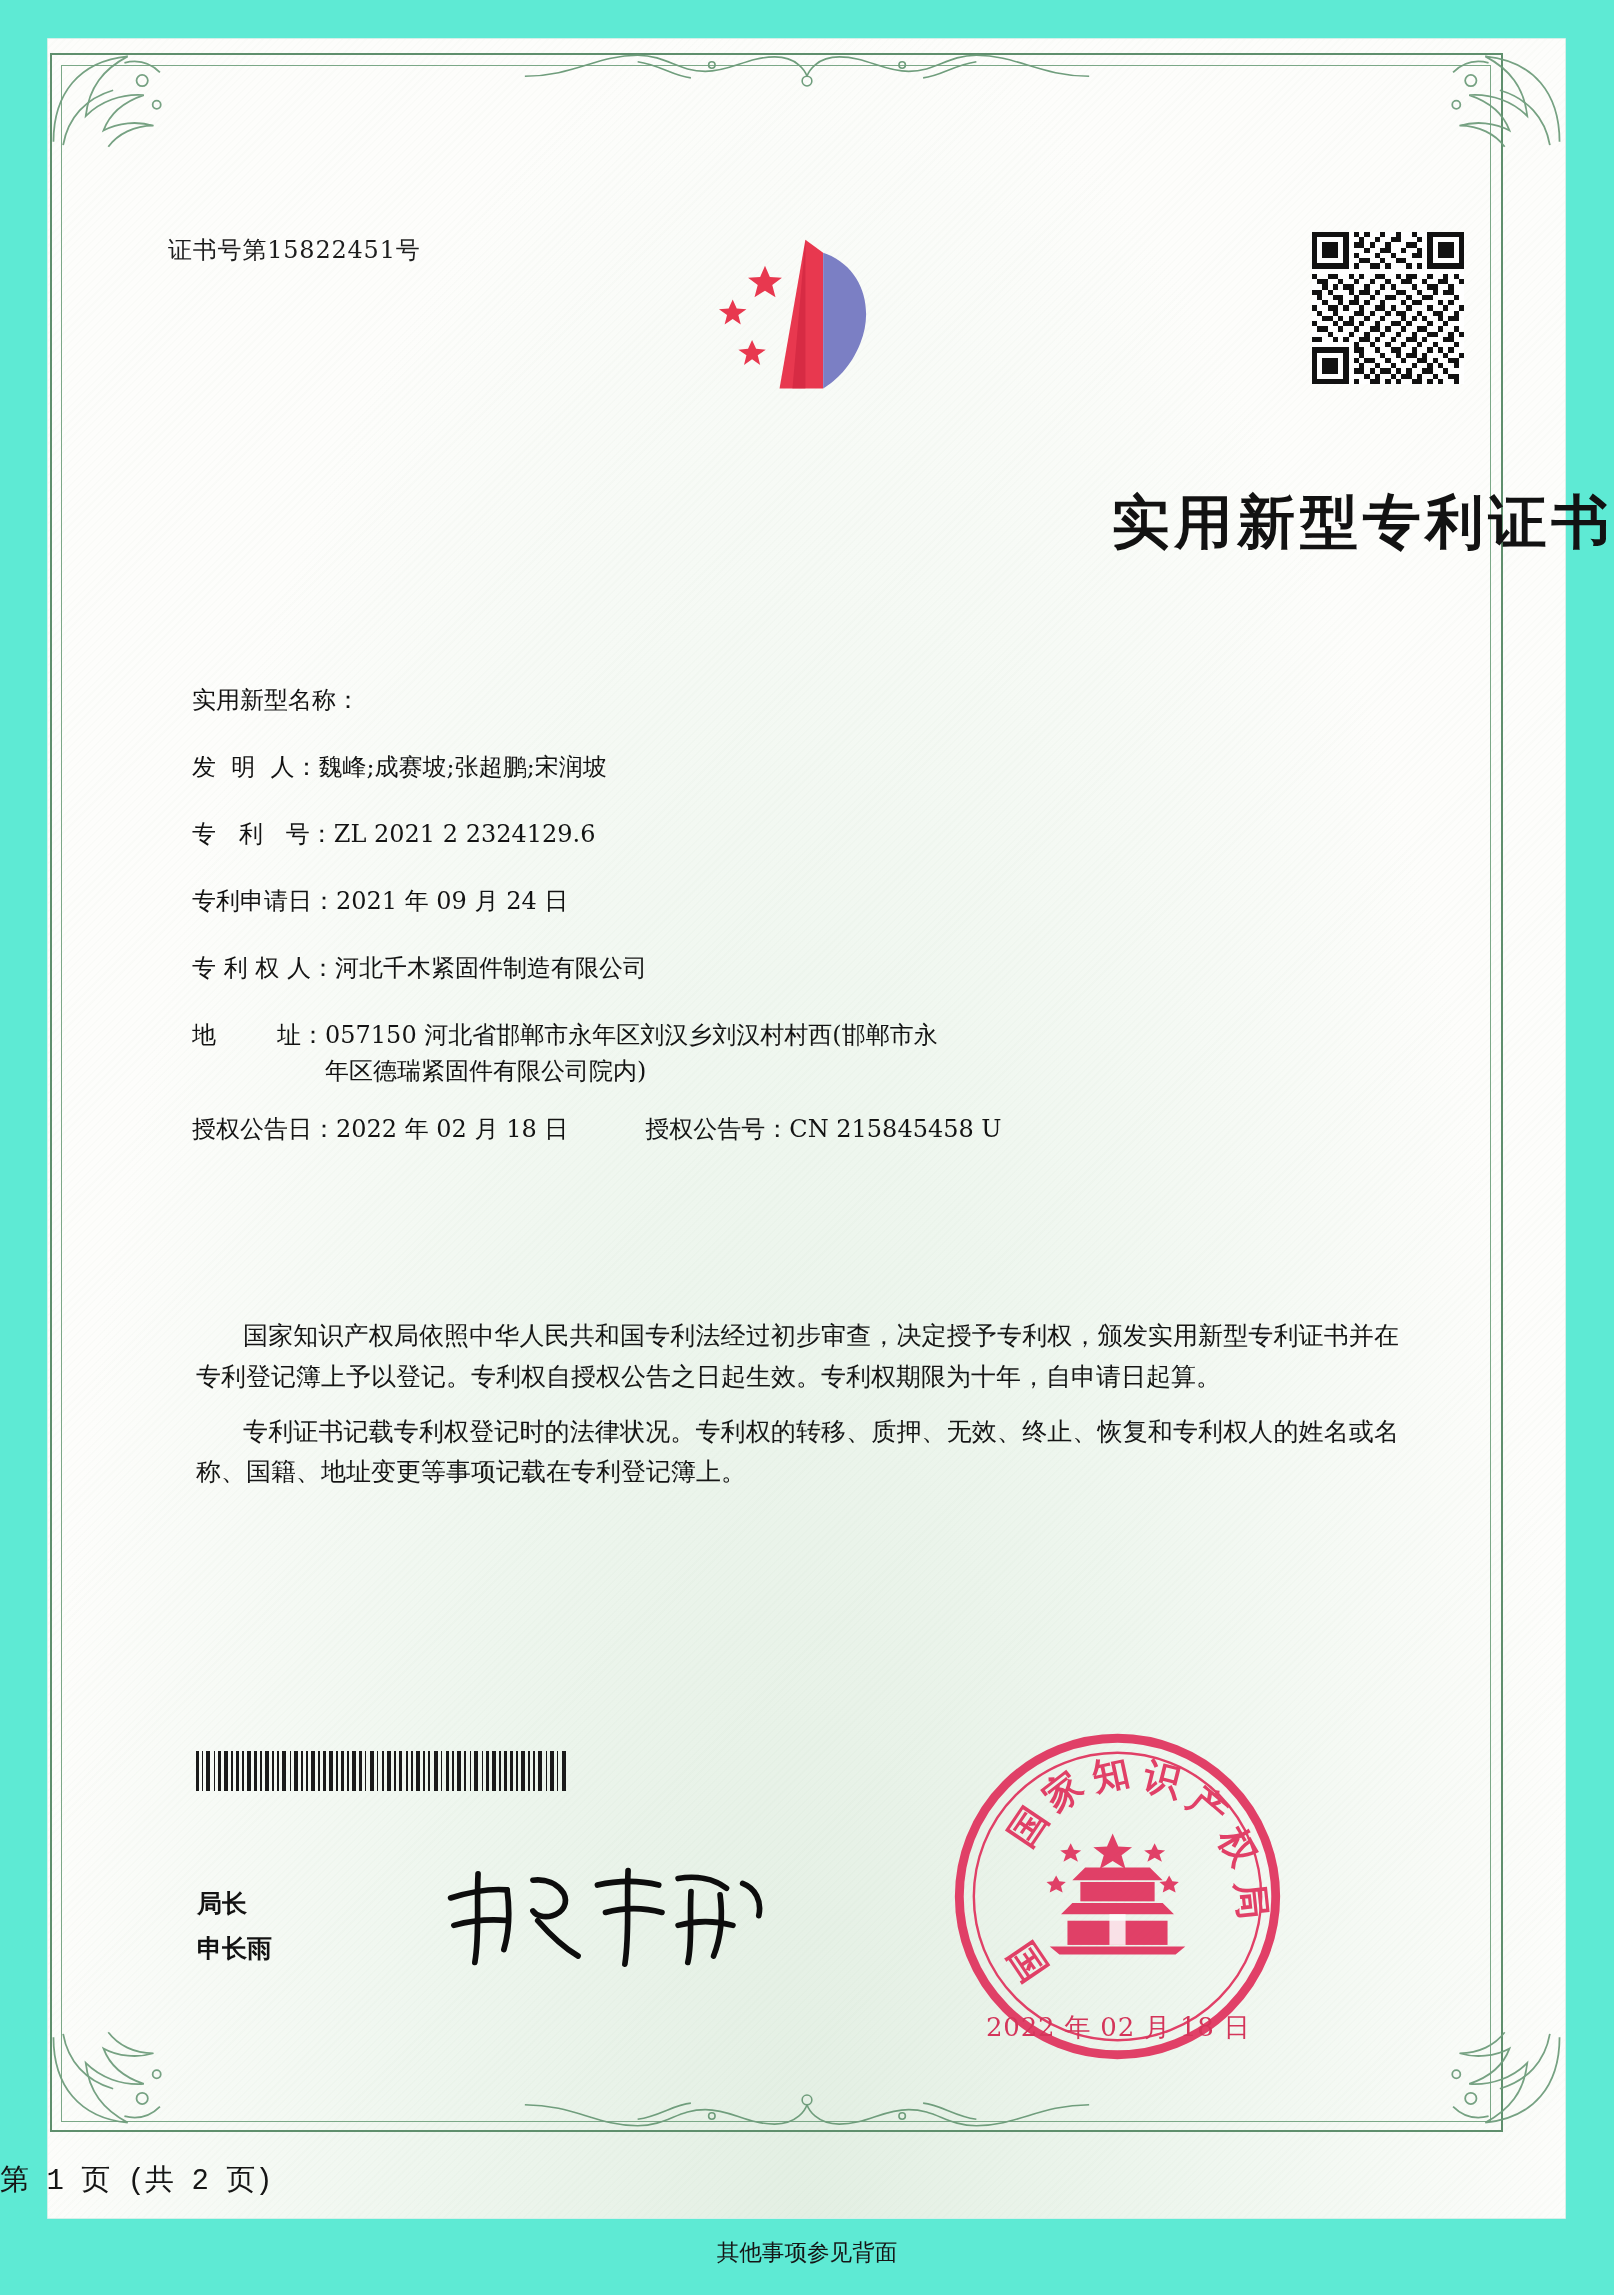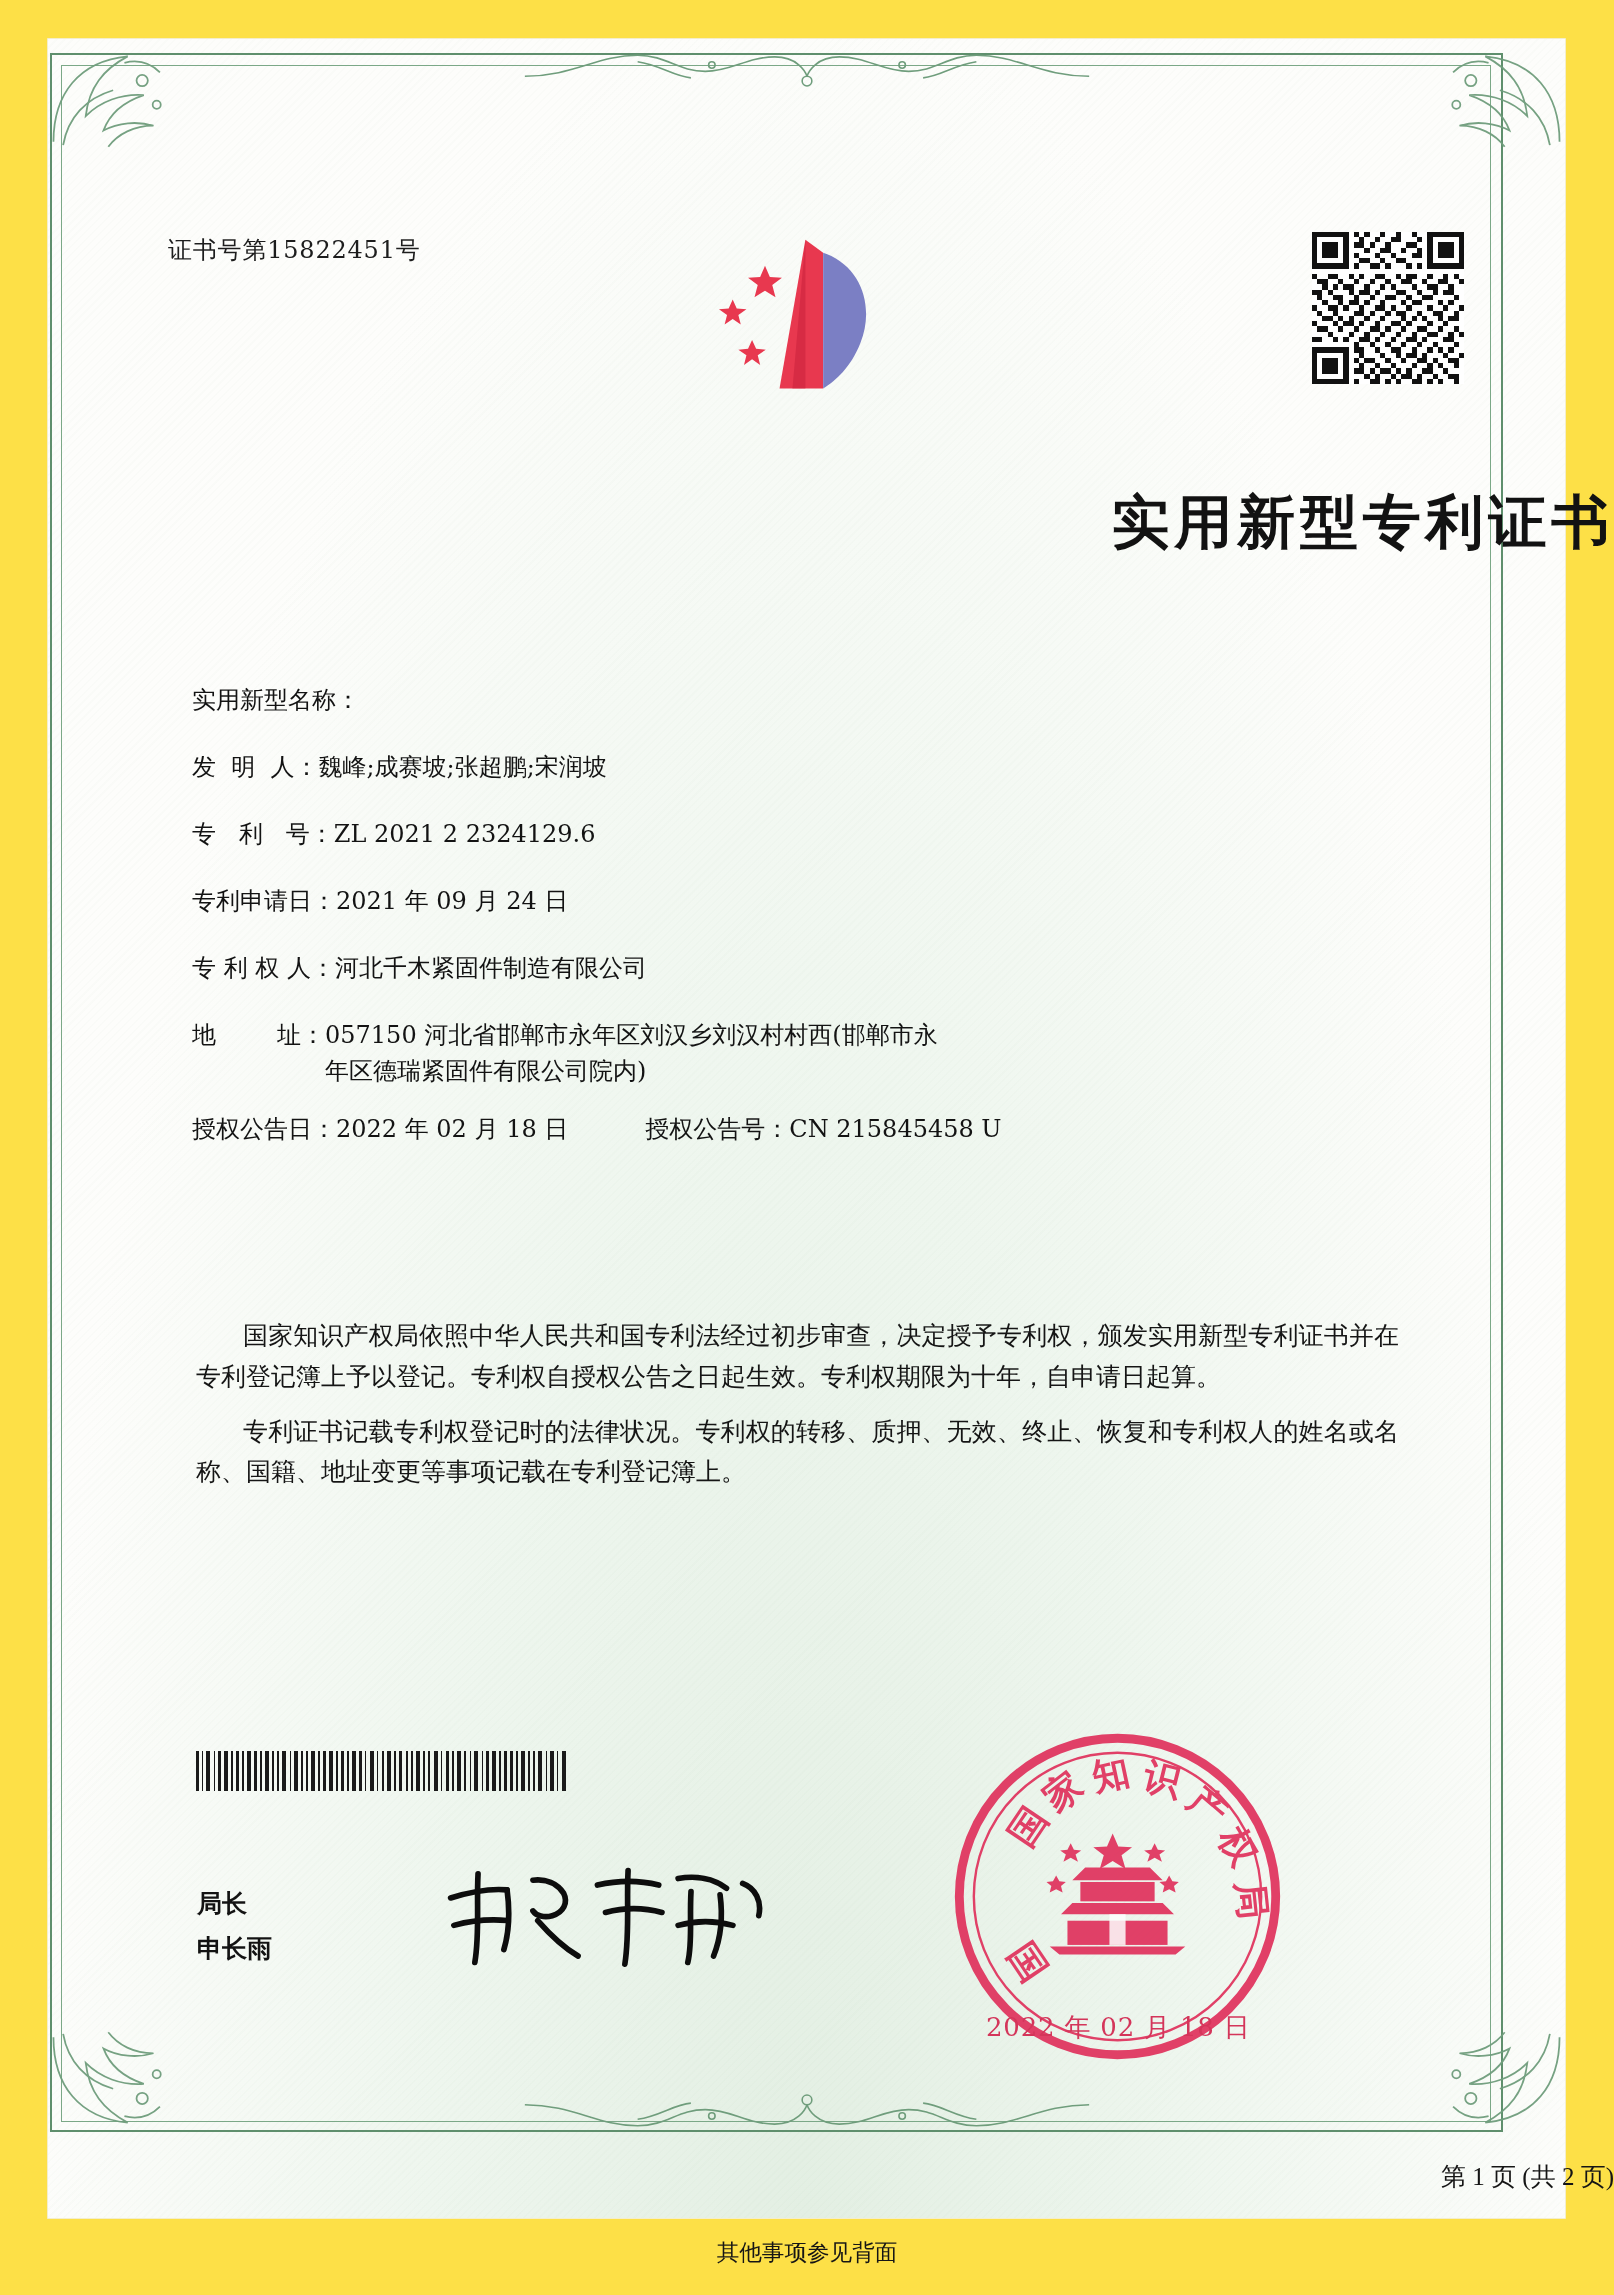--- a/index.html
+++ b/index.html
@@ -7,21 +7,21 @@
     padding: 0;
     background: #ffffff;
   }
   body {
     font-family: "DejaVu Sans", "Liberation Sans", sans-serif;
   }
   #page {
     position: relative;
     width: 1614px;
     height: 2295px;
-    background: #fde047;
+    background: #5eead4;
     overflow: hidden;
   }
   
   .paper {
     position: absolute;
     left: 48px;
     top: 39px;
     width: 1517px;
     height: 2179px;
     background:
@@ -235,23 +235,23 @@
     color: #d4355a;
     font-family: "DejaVu Serif", "Liberation Serif", serif;
     letter-spacing: 0.8px;
   }
 
   .page-no {
     position: absolute;
     left: 0;
     right: 0;
     top: 2160px;
-    text-align: right;
-    font-size: 25px;
-    font-family: Liberation Serif, serif;
+    text-align: left;
+    font-size: 29px;
+    font-family: Liberation Mono, monospace;
     color: #151515;
   }
   .footer-note {
     position: absolute;
     left: 0;
     right: 0;
     top: 2237px;
     text-align: center;
     font-size: 22.6px;
     font-family: "DejaVu Serif", "Liberation Serif", serif;

